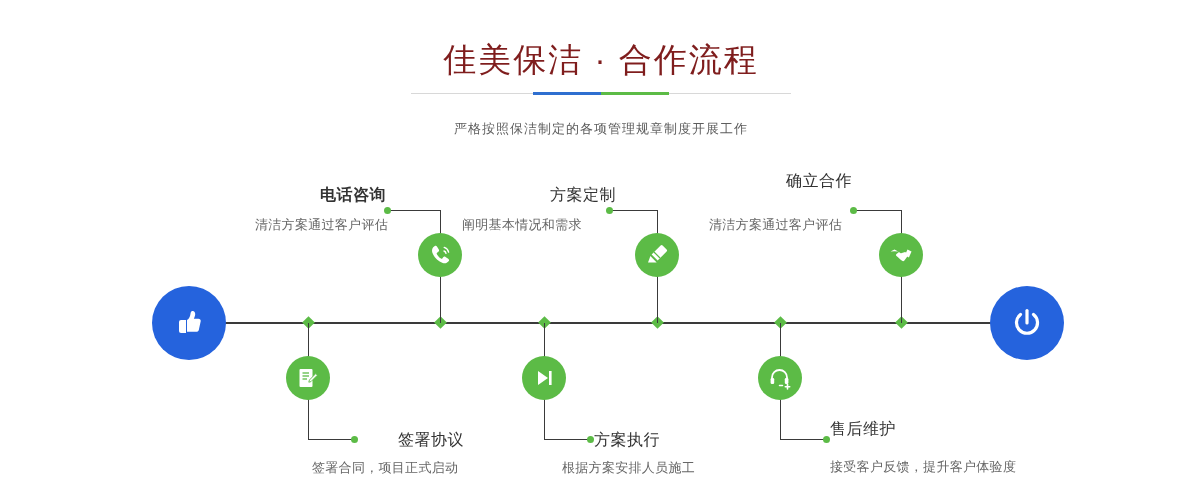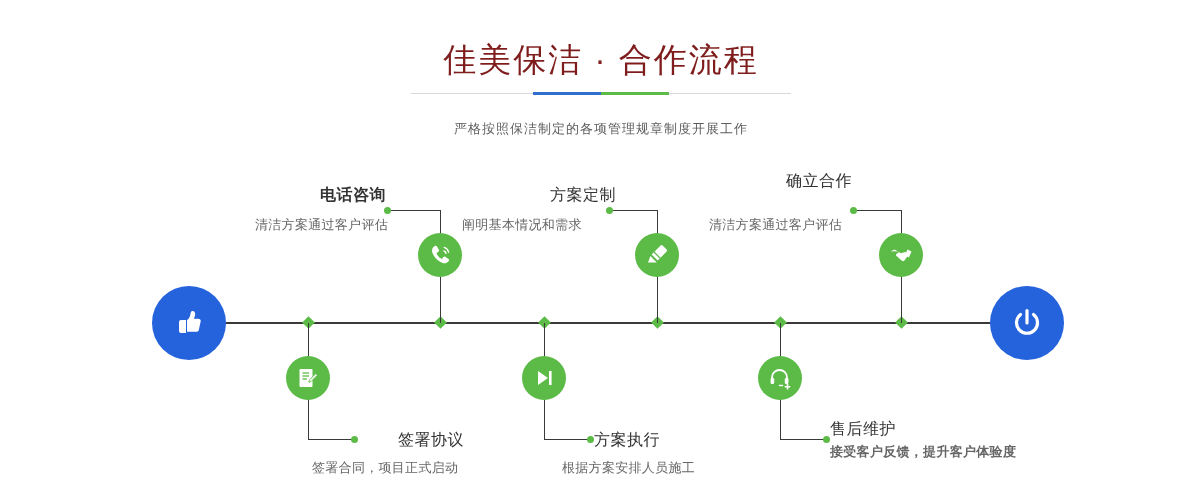--- a/index.html
+++ b/index.html
@@ -286,15 +286,15 @@
         <path d="M4 13 v-1.5 a7.5 7.5 0 0 1 15 0 V13" fill="none" stroke="#ffffff" stroke-width="1.8"></path>
         <rect x="2.6" y="12" width="3.6" height="6" rx="1.3" fill="#ffffff"></rect>
         <rect x="16.8" y="12" width="3.6" height="6" rx="1.3" fill="#ffffff"></rect>
         <path d="M11.5 19.5 h3" stroke="#ffffff" stroke-width="1.5" stroke-linecap="round"></path>
         <line x1="19.5" y1="18.5" x2="19.5" y2="23" stroke="#ffffff" stroke-width="1.6" stroke-linecap="round"></line>
         <line x1="17.3" y1="20.7" x2="21.7" y2="20.7" stroke="#ffffff" stroke-width="1.6" stroke-linecap="round"></line>
       </svg>
     </span>
   </div>
   <div class="step-title" style="left:830px; top:269px;font-family:Liberation Mono, monospace;">售后维护</div>
-  <div class="step-desc" style="left:830px; top:293px;font-weight:bold;">接受客户反馈，提升客户体验度</div>
+  <div class="step-desc" style="left:830px; top:308px;">接受客户反馈，提升客户体验度</div>
 
 </div>
 
 </body></html>

